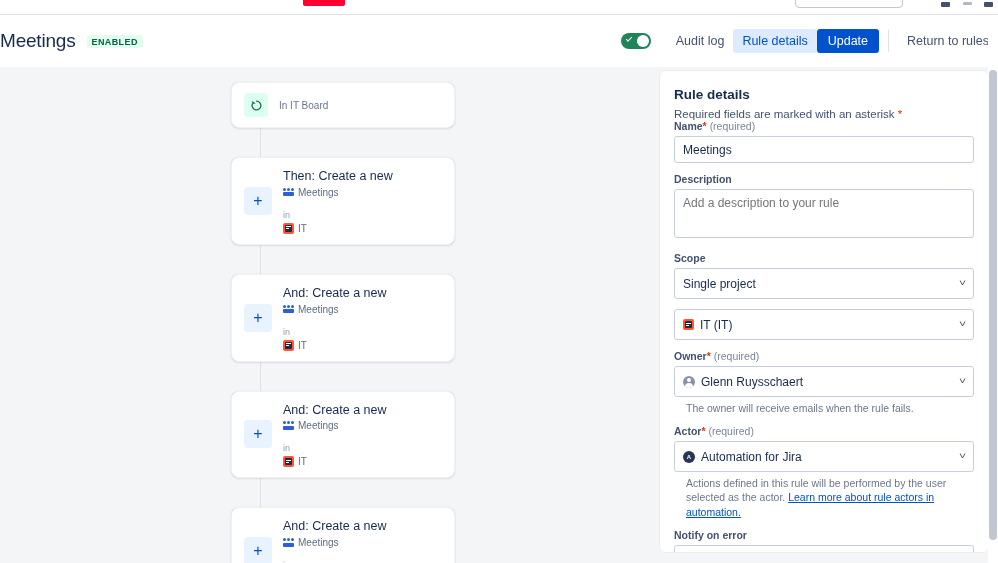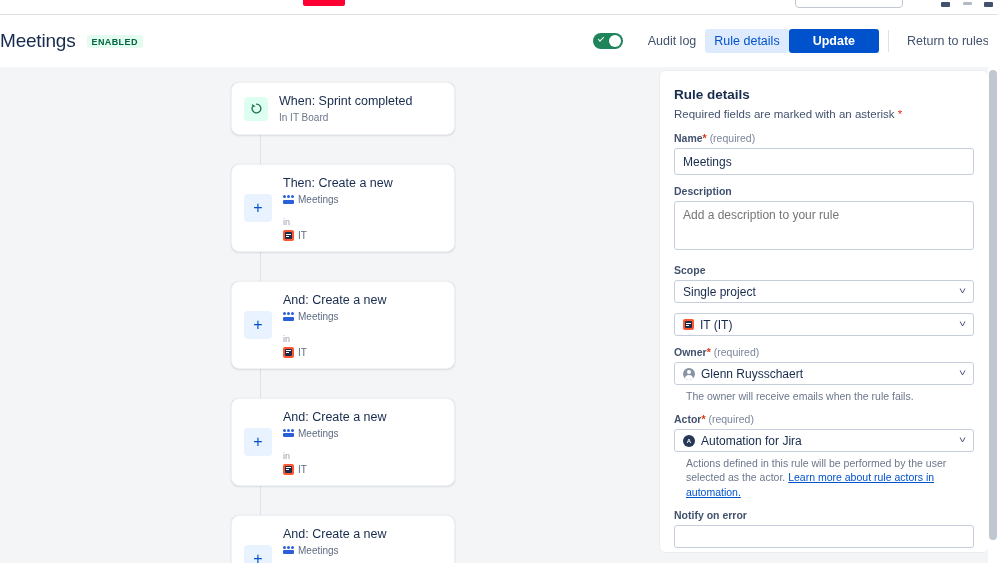--- a/index.html
+++ b/index.html
@@ -72,21 +72,21 @@
     border-left: 1.4px solid #fff; border-bottom: 1.4px solid #fff;
     transform: rotate(-45deg);
   }
   .hbtn {
     font-size: 12.5px; color: #42526E; background: transparent;
     border: none; padding: 5px 9px; border-radius: 3px; cursor: pointer;
     font-family: "Liberation Sans", sans-serif;
     white-space: nowrap;
   }
   .hbtn.subtle-selected { background: #DEEBFF; color: #0052CC; }
-  .hbtn.primary { background: #0052CC; color: #FFFFFF; font-weight: 700; padding: 5px 24px; }
+  .hbtn.primary { background: #0052CC; color: #FFFFFF; font-weight: 400; padding: 5px 11px; }
   .hdivider { width: 1px; height: 22px; background: #DFE1E6; margin: 0 9px; }
 
   
   .canvas {
     position: absolute; top: 67px; left: 0; width: 659px; height: 496px;
     background: #F4F5F7; overflow: hidden;
   }
   .flow { position: absolute; left: 231px; top: 15px; width: 224px; }
 
   .node {
@@ -149,21 +149,21 @@
   
   .panel {
     position: absolute; top: 70px; left: 659px; width: 330px; height: 483px;
     background: #FFFFFF;
     border: 1px solid #EBECF0;
     border-radius: 6px 6px 6px 6px;
     overflow: hidden;
     padding: 16px 14px 0 14px;
   }
   .panel-h { font-size: 13.5px; font-weight: bold; color: #172B4D; margin-bottom: 6px; }
-  .panel-sub { font-size: 11.5px; color: #42526E; margin-bottom: 12px; }
+  .panel-sub { font-size: 11.5px; color: #42526E; }
   .req-star { color: #DE350B; }
 
   .fl {
     font-size: 10.5px; font-weight: bold; color: #42526E;
     margin-bottom: 4px; display: block;
   }
   .fl .opt { font-weight: normal; color: #7A869A; }
   .field { margin-bottom: 10px; }
 
   .inp, .sel, .txta {
@@ -171,21 +171,21 @@
     border: 1px solid #C7CEDB; border-radius: 3px;
     background: #FFFFFF; color: #172B4D;
     font-family: "Liberation Sans", sans-serif;
     font-size: 12px;
     padding: 6px 8px;
     outline: none;
   }
   .inp { height: 27px; }
   .txta { height: 49px; resize: none; color: #7A869A; }
   .sel {
-    height: 23px; position: relative;
+    height: 31px; position: relative;
     display: flex; align-items: center; gap: 6px;
     cursor: pointer;
   }
   .sel .caret {
     margin-left: auto; color: #42526E; font-size: 9px; line-height: 1;
     transform: scaleX(1.35);
   }
   .sel .val { font-size: 12px; color: #172B4D; white-space: nowrap; overflow: hidden; text-overflow: ellipsis; }
   .helper { font-size: 10.5px; color: #6B778C; line-height: 1.35; margin: -4px 0 10px 12px; }
   .helper a { color: #0052CC; text-decoration: underline; }
@@ -247,21 +247,20 @@
     <div class="flow">
 
       <div class="node trigger">
         <div class="icon-trigger">
           <svg width="13" height="13" viewBox="0 0 16 16" aria-hidden="true">
             <path d="M8 2.6a5.4 5.4 0 1 1-5.1 3.6" fill="none" stroke="#216E4E" stroke-width="1.6" stroke-linecap="round"></path>
             <path d="M2.2 2.4 L3.1 6.5 L7.0 5.2 Z" fill="#216E4E"></path>
           </svg>
         </div>
         <div class="node-body">
-          <div class="node-title">When: Sprint completed</div>
           <div class="node-sub">In IT Board</div>
         </div>
       </div>
 
       <div class="connector h29"></div>
 
       <div class="node action">
         <div class="icon-plus">+</div>
         <div class="node-body">
           <div class="node-title">Then: Create a new</div>

